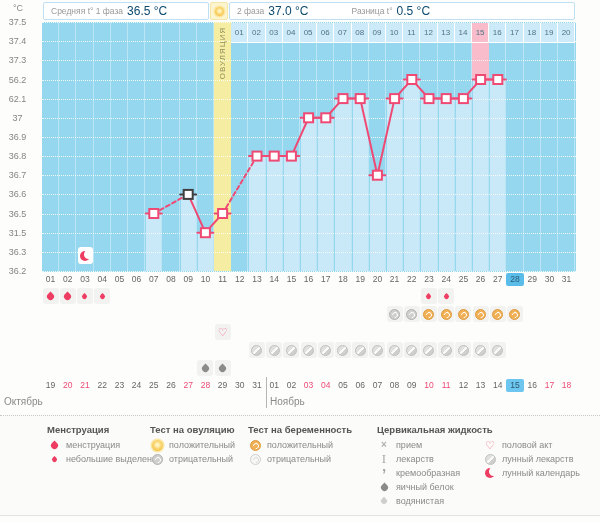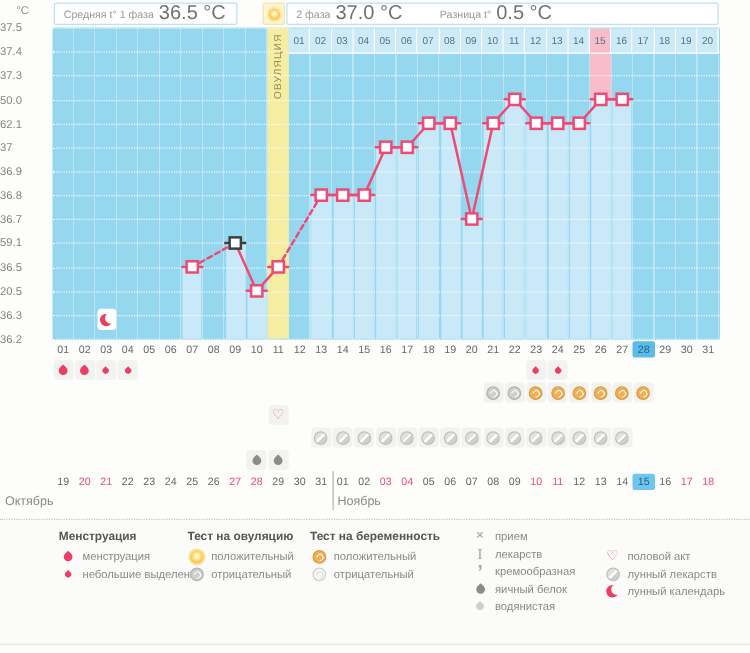--- a/index.html
+++ b/index.html
@@ -1,25 +1,25 @@
 <!DOCTYPE html>
 <html><head>
 <meta charset="utf-8">
 <style>
   html,body{margin:0;padding:0;background:#fff}
   .app{position:relative;width:600px;height:522px;background:#fdfdfc;font-family:"Liberation Sans",sans-serif;overflow:hidden}
   .unit{position:absolute;left:13px;top:3px;font-size:9px;color:#8a8a88}
   .hbox{position:absolute;top:2px;height:18px;background:#fff;border:1px solid #bfe0f2;border-radius:2px;display:flex;align-items:center;gap:4px;padding:0 7px;box-sizing:border-box}
-  .hbox.b1{left:43px;width:147px}
+  .hbox.b1{left:43px;width:166px}
   .hbox.b2{left:229px;width:346px}
   .lab{font-size:8.5px;color:#999;white-space:nowrap}
-  .val{font-size:16px;color:#737373;white-space:nowrap}
-  .gap24{margin-left:26px}
+  .val{font-size:12px;color:#0c4a6e;white-space:nowrap}
+  .gap24{margin-left:39px}
   .suncell{position:absolute;left:210px;top:2px;width:18px;height:18px;background:#fdf4d0;border:1px solid #f3e6a8;border-radius:2px;display:flex;align-items:center;justify-content:center;box-sizing:border-box}
-  .ylab{position:absolute;left:0;width:35px;text-align:left;font-size:9px;color:#858583}
+  .ylab{position:absolute;left:0;width:35px;text-align:center;font-size:9px;color:#858583}
   .chart{position:absolute;left:42px;top:22px;width:534px;height:250px;
     background:repeating-linear-gradient(90deg,transparent 0px,transparent 16.2px,rgba(255,255,255,.35) 16.2px,rgba(255,255,255,.35) 17.2px),#96d7f0}
   .grid{position:absolute;left:0;width:100%;height:0;border-top:1px dotted rgba(255,255,255,.8)}
   .bar{position:absolute;background:#c9e9f8}
   .ovband{position:absolute;background:#f5eda2}
   .pinkcol{position:absolute;background:#f9bccb}
   .ovlabel{position:absolute;left:151.6px;top:26px;width:58px;height:10px;line-height:10px;text-align:center;
     font-size:8px;letter-spacing:1px;color:#938f5c;transform:rotate(-90deg)}
   .dpo{position:absolute;top:1px;height:20px;background:#cdeaf8;border-right:1px solid #fff;border-bottom:1px solid #fff;
     box-sizing:border-box;font-size:8px;color:#4f7387;text-align:center;line-height:19px}
@@ -202,29 +202,29 @@
         <rect x="451.3" y="53.0" width="9" height="9" fill="#fff" stroke="#ee4a74" stroke-width="2"></rect>
       </svg>
       <div class="moonbox" style="left:35.5px;top:225px">
         <span class="i-moon"></span>
       </div>
     </div>
   <div id="ylabels">
       <div class="ylab" style="top:17.0px">37.5</div>
       <div class="ylab" style="top:36.2px">37.4</div>
       <div class="ylab" style="top:55.3px">37.3</div>
-      <div class="ylab" style="top:74.5px">50.0</div>
+      <div class="ylab" style="top:74.5px">56.2</div>
       <div class="ylab" style="top:93.6px">62.1</div>
       <div class="ylab" style="top:112.8px">37</div>
       <div class="ylab" style="top:131.9px">36.9</div>
       <div class="ylab" style="top:151.1px">36.8</div>
       <div class="ylab" style="top:170.2px">36.7</div>
-      <div class="ylab" style="top:189.4px">59.1</div>
+      <div class="ylab" style="top:189.4px">36.6</div>
       <div class="ylab" style="top:208.5px">36.5</div>
-      <div class="ylab" style="top:227.7px">20.5</div>
+      <div class="ylab" style="top:227.7px">31.5</div>
       <div class="ylab" style="top:246.8px">36.3</div>
       <div class="ylab" style="top:266.0px">36.2</div>
     </div>
   <div id="cycleRow">
       <span class="cdl" style="left:42.0px">01</span>
       <span class="cdl" style="left:59.2px">02</span>
       <span class="cdl" style="left:76.4px">03</span>
       <span class="cdl" style="left:93.6px">04</span>
       <span class="cdl" style="left:110.8px">05</span>
       <span class="cdl" style="left:128.0px">06</span>
@@ -429,20 +429,21 @@
           <span class="llab">положительный</span>
         </div>
         <div class="litem">
           <span class="lico">
             <span class="i-test white"></span>
           </span>
           <span class="llab">отрицательный</span>
         </div>
       </div>
       <div class="lcol" style="left:377px">
+        <div class="ltitle">Цервикальная жидкость</div>
         <div class="litem">
           <span class="lico">
             <span class="i-x">×</span>
           </span>
           <span class="llab">прием</span>
         </div>
         <div class="litem">
           <span class="lico">
             <span class="i-sticky">I</span>
           </span>

